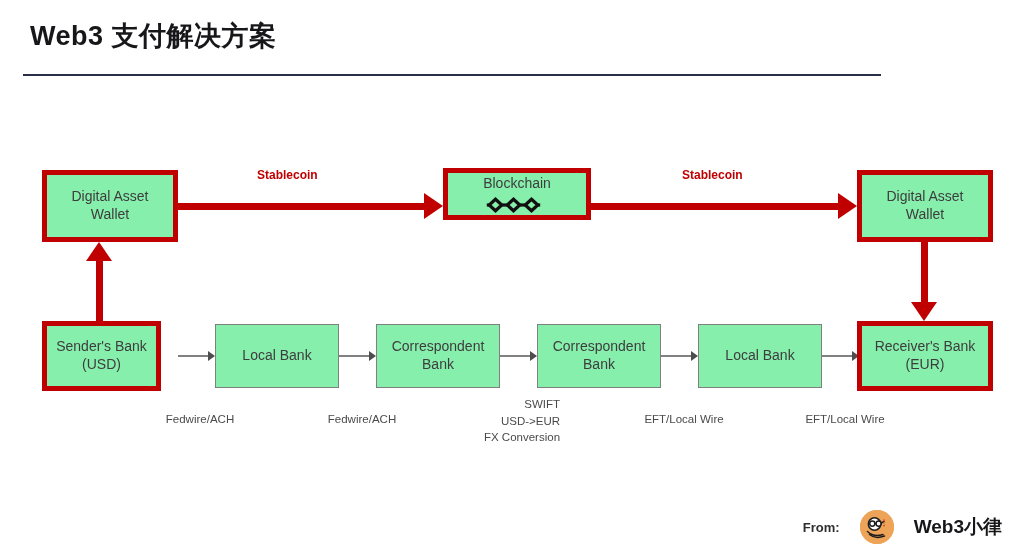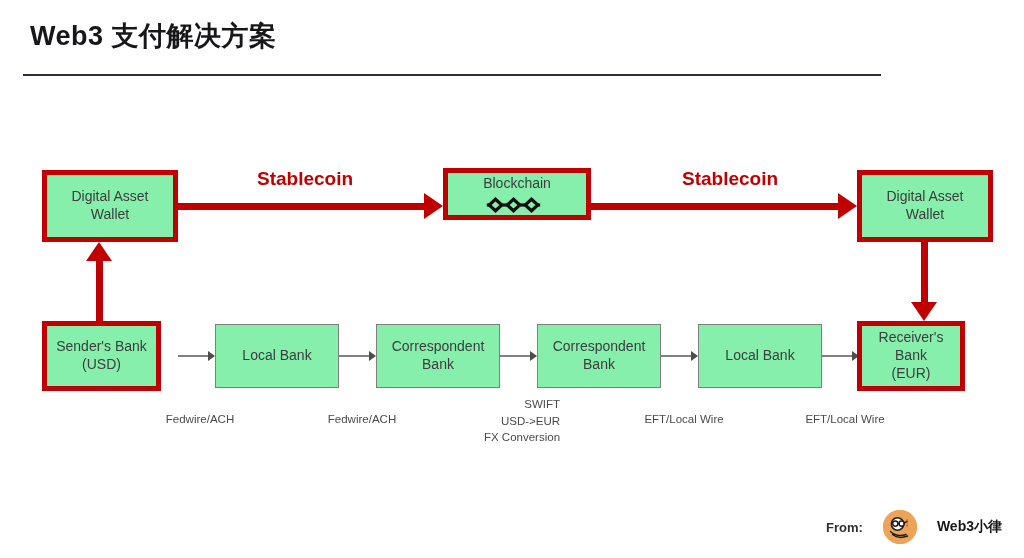--- a/index.html
+++ b/index.html
@@ -100,21 +100,21 @@
   .red-arrow-down {
     position: absolute;
     width: 0; height: 0;
     border-left: 13px solid transparent;
     border-right: 13px solid transparent;
     border-top: 19px solid #c00000;
   }
 
   .edge-label-red {
     position: absolute;
-    font-size: 19px;
+    font-size: 12px;
     font-weight: bold;
     color: #c00000;
     white-space: nowrap;
   }
 
   
   .gray-h-line {
     position: absolute;
     height: 1.5px;
     background: #808080;
@@ -153,21 +153,21 @@
     color: #2f2f2f;
   }
   #footer-avatar {
     width: 34px;
     height: 34px;
     border-radius: 50%;
     background: #eda459;
     display: block;
   }
   #footer-brand {
-    font-size: 14px;
+    font-size: 19px;
     font-weight: bold;
     color: #17171a;
     white-space: nowrap;
   }
 </style>
 </head>
 <body>
 
 <div id="slide-title">Web3 支付解决方案</div>
 <div id="title-rule"></div>
@@ -244,21 +244,21 @@
 <div class="gray-h-line" style="left:661px; top:355px; width:31px;"></div>
 <div class="gray-arrow-right" style="left:691px; top:351px;"></div>
 
 <div class="node gray" style="left:698px; top:324px; width:124px; height:64px;">
   <span class="node-label">Local Bank</span>
 </div>
 
 <div class="gray-h-line" style="left:822px; top:355px; width:31px;"></div>
 <div class="gray-arrow-right" style="left:852px; top:351px;"></div>
 
-<div class="node red" style="left:857px; top:321px; width:108px; height:70px;">
+<div class="node red" style="left:857px; top:321px; width:136px; height:70px;">
   <span class="node-label">Receiver's Bank
 (EUR)</span>
 </div>
 
 <div class="rail-caption" style="left:200px; top:411px;">Fedwire/ACH</div>
 <div class="rail-caption" style="left:362px; top:411px;">Fedwire/ACH</div>
 <div class="rail-caption" style="left:522px; top:396px;">SWIFT
 USD-&gt;EUR
 FX Conversion</div>
 <div class="rail-caption" style="left:684px; top:411px;">EFT/Local Wire</div>

